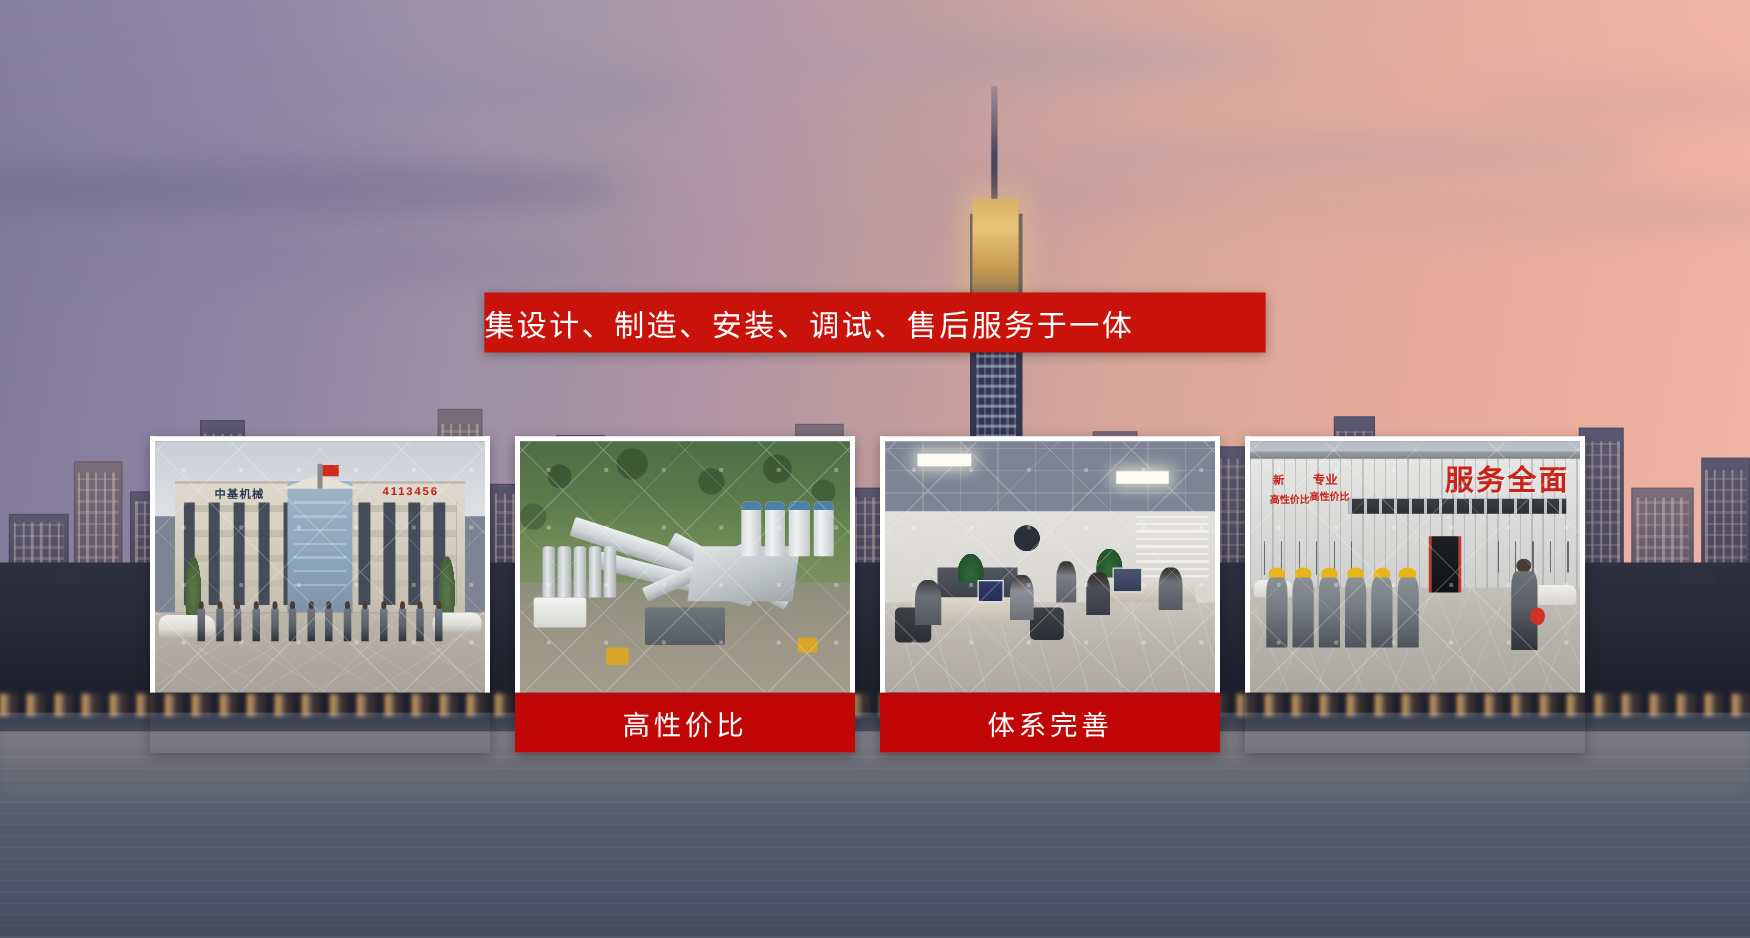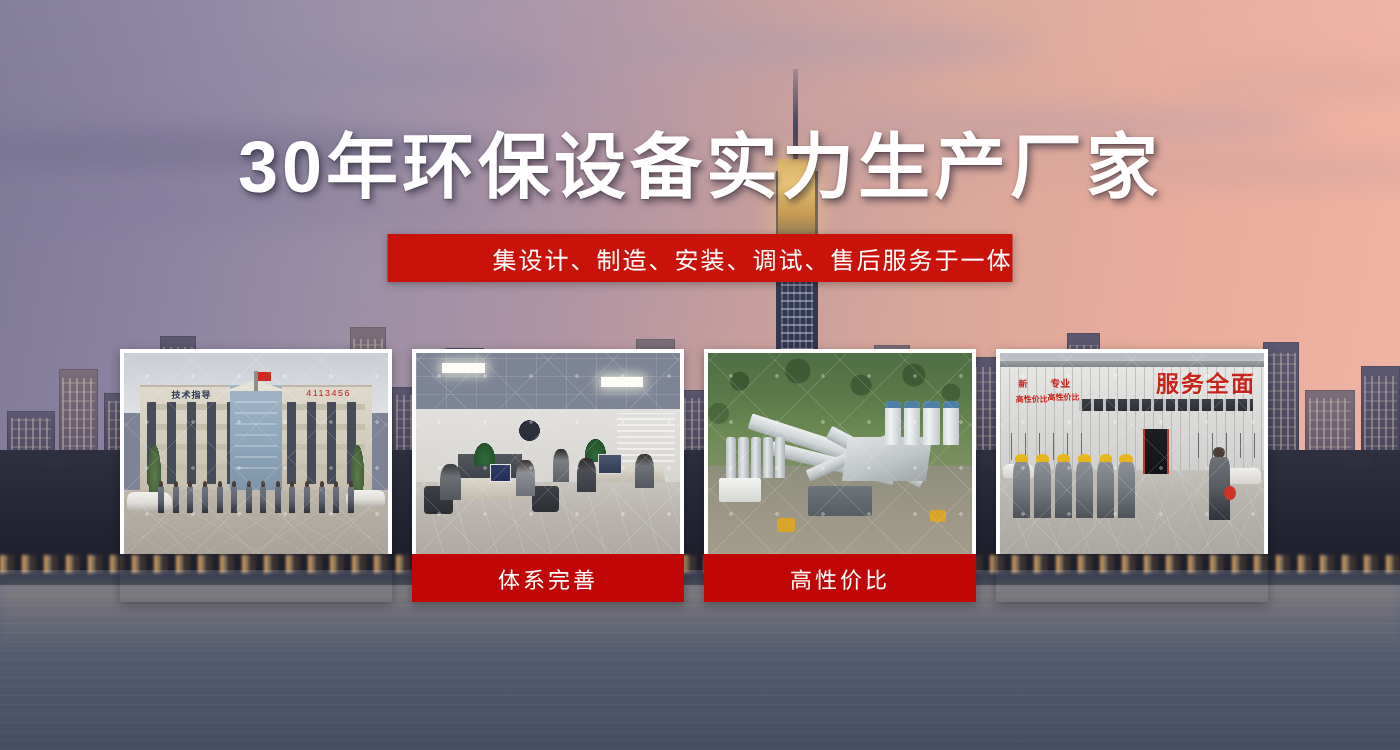--- a/index.html
+++ b/index.html
@@ -140,21 +140,21 @@
     text-shadow:3px 4px 7px rgba(28,22,40,.55), 0 1px 2px rgba(0,0,0,.35);
     white-space:nowrap;
   }
 
   
   .subtitle-bar {
     position:absolute; top:234px; left:50%; transform:translateX(-50%);
     z-index:20;
     width:625px; height:48px;
     background:#c8120a;
-    display:flex; align-items:center; justify-content:flex-end;
+    display:flex; align-items:center; justify-content:flex-start;
     box-shadow:0 2px 8px rgba(0,0,0,.3);
   }
   .subtitle-bar .txt {
     color:#ffffff; font-size:24px; font-weight:500; letter-spacing:2px;
     white-space:nowrap;
   }
 
   
   .card-row {
     position:absolute; top:349px; left:120px; z-index:20;
@@ -215,21 +215,21 @@
     background-image:repeating-linear-gradient(0deg, rgba(255,255,255,.25) 0 2px, transparent 2px 11px); }
   .p1-pediment { position:absolute; left:38%; width:24%; top:13%; height:6%;
     background:#e7e2d6; clip-path:polygon(0 100%,50% 0,100% 100%); z-index:3; }
   .p1-flag { position:absolute; left:49.4%; top:9%; width:1.4%; height:10%;
     background:#8d8d8d; z-index:4; }
   .p1-flag::after { content:""; position:absolute; left:100%; top:4%;
     width:13px; height:9px; background:#cf2b21; }
   .p1-sign { position:absolute; left:18%; top:17.5%; z-index:5;
     color:#2b3a57; font-size:9px; font-weight:700; letter-spacing:1px; white-space:nowrap; }
   .p1-phone { position:absolute; right:14%; top:17.5%; z-index:5;
-    color:#c22017; font-size:9px; font-weight:400; letter-spacing:1.5px; white-space:nowrap; }
+    color:#c22017; font-size:9px; font-weight:700; letter-spacing:1.5px; white-space:nowrap; }
   .p1-ground { position:absolute; left:0; right:0; top:68%; bottom:0;
     background:linear-gradient(180deg,#bdb6ab 0%,#b2aca2 40%,#a8a299 100%); }
   .p1-ground::after { content:""; position:absolute; inset:0;
     background-image:
       repeating-linear-gradient(32deg, rgba(255,255,255,.1) 0 1px, transparent 1px 24px),
       repeating-linear-gradient(-32deg, rgba(255,255,255,.1) 0 1px, transparent 1px 24px); }
   .p1-row { position:absolute; left:13%; right:13%; top:63.5%; height:16%; z-index:6;
     display:flex; justify-content:space-between; align-items:flex-end; }
   .p1-person { width:6px; height:100%; position:relative; }
   .p1-person::before { content:""; position:absolute; left:1px; right:1px; top:0; height:22%;
@@ -448,39 +448,38 @@
     <div class="bld" style="left:86.4%; width:3.4%; height:50%;"></div>
     <div class="bld" style="left:90.2%; width:2.6%; height:61%;"></div>
     <div class="bld warm" style="left:93.2%; width:3.6%; height:45%;"></div>
     <div class="bld" style="left:97.2%; width:2.8%; height:53%;"></div>
   </div>
 
   <div class="ridge"></div>
   <div class="shore-lights"></div>
   <div class="river"></div>
 
-  <h1 class="headline">30年环保设备实力生产厂家</h1>
 
   <div class="subtitle-bar">
     <span class="txt">集设计、制造、安装、调试、售后服务于一体</span>
   </div>
 
   <div class="card-row">
 
     <div class="card">
       <div class="card-photo">
         <div class="photo-inner">
           <div class="p1-sky"></div>
           <div class="p1-bldg"></div>
           <div class="p1-core"></div>
           <div class="p1-pediment"></div>
           <div class="p1-flag"></div>
           <div class="p1-tree-a"></div>
           <div class="p1-tree-b"></div>
-          <div class="p1-sign">技术指导</div>
+          <div class="p1-sign">中基机械</div>
           <div class="p1-phone">4113456</div>
           <div class="p1-ground"></div>
           <div class="p1-car-l"></div>
           <div class="p1-car-r"></div>
           <div class="p1-row">
             <div class="p1-person"></div>
             <div class="p1-person"></div>
             <div class="p1-person"></div>
             <div class="p1-person"></div>
             <div class="p1-person"></div>
@@ -489,52 +488,20 @@
             <div class="p1-person"></div>
             <div class="p1-person"></div>
             <div class="p1-person"></div>
             <div class="p1-person"></div>
             <div class="p1-person"></div>
             <div class="p1-person"></div>
             <div class="p1-person"></div>
           </div>
         </div>
         <div class="wm"></div>
-      </div>
-    </div>
-
-    <div class="card">
-      <div class="card-photo">
-        <div class="photo-inner">
-          <div class="p3-ceil"></div>
-          <div class="p3-light-a"></div>
-          <div class="p3-light-b"></div>
-          <div class="p3-wall"></div>
-          <div class="p3-decal"></div>
-          <div class="p3-win"></div>
-          <div class="p3-floor"></div>
-          <div class="p3-part"></div>
-          <div class="p3-plant-a"></div>
-          <div class="p3-plant-b"></div>
-          <div class="p3-desk-a"></div>
-          <div class="p3-desk-b"></div>
-          <div class="p3-mon-a"></div>
-          <div class="p3-mon-b"></div>
-          <div class="p3-ppl a"></div>
-          <div class="p3-ppl b"></div>
-          <div class="p3-ppl c"></div>
-          <div class="p3-ppl d"></div>
-          <div class="p3-ppl e"></div>
-          <div class="p3-chair-a"></div>
-          <div class="p3-chair-b"></div>
-        </div>
-        <div class="wm"></div>
-      </div>
-      <div class="card-label">
-        <span>体系完善</span>
       </div>
     </div>
 
     <div class="card">
       <div class="card-photo">
         <div class="photo-inner">
           <div class="p2-green"></div>
           <div class="p2-yard"></div>
           <div class="p2-stacks">
             <div class="p2-stack"></div>
@@ -556,20 +523,52 @@
           </div>
           <div class="p2-white-a"></div>
           <div class="p2-shed"></div>
           <div class="p2-dig-a"></div>
           <div class="p2-dig-b"></div>
         </div>
         <div class="wm"></div>
       </div>
       <div class="card-label">
         <span>高性价比</span>
+      </div>
+    </div>
+
+    <div class="card">
+      <div class="card-photo">
+        <div class="photo-inner">
+          <div class="p3-ceil"></div>
+          <div class="p3-light-a"></div>
+          <div class="p3-light-b"></div>
+          <div class="p3-wall"></div>
+          <div class="p3-decal"></div>
+          <div class="p3-win"></div>
+          <div class="p3-floor"></div>
+          <div class="p3-part"></div>
+          <div class="p3-plant-a"></div>
+          <div class="p3-plant-b"></div>
+          <div class="p3-desk-a"></div>
+          <div class="p3-desk-b"></div>
+          <div class="p3-mon-a"></div>
+          <div class="p3-mon-b"></div>
+          <div class="p3-ppl a"></div>
+          <div class="p3-ppl b"></div>
+          <div class="p3-ppl c"></div>
+          <div class="p3-ppl d"></div>
+          <div class="p3-ppl e"></div>
+          <div class="p3-chair-a"></div>
+          <div class="p3-chair-b"></div>
+        </div>
+        <div class="wm"></div>
+      </div>
+      <div class="card-label">
+        <span>体系完善</span>
       </div>
     </div>
 
     <div class="card">
       <div class="card-photo">
         <div class="photo-inner">
           <div class="p4-sky"></div>
           <div class="p4-fac"></div>
           <div class="p4-roofline"></div>
           <div class="p4-sign-big">服务全面</div>

